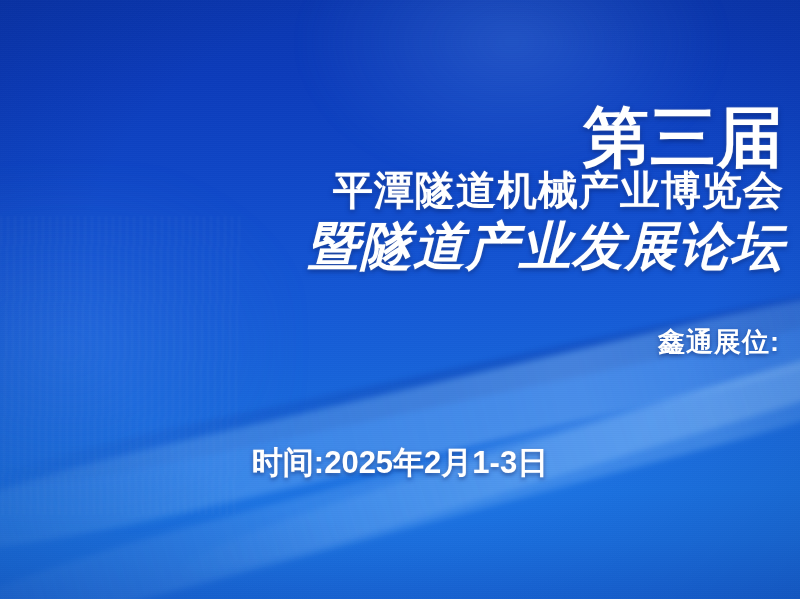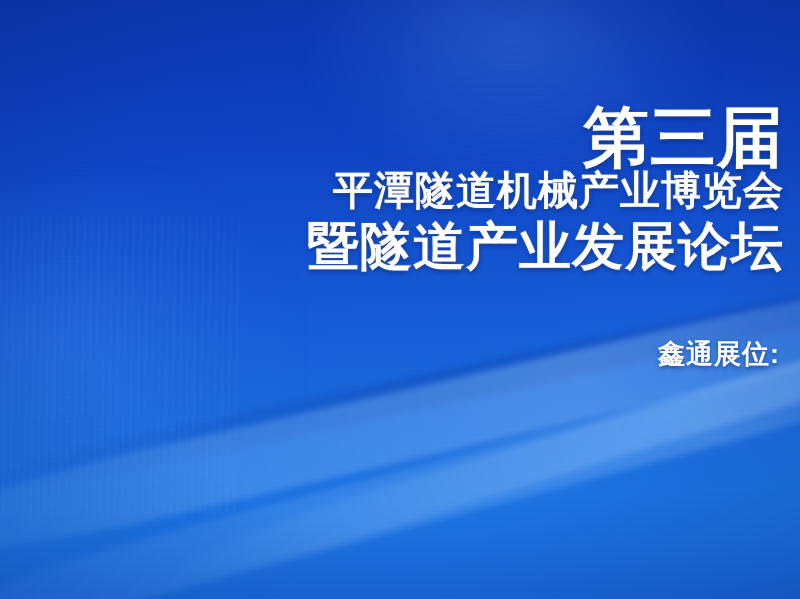--- a/index.html
+++ b/index.html
@@ -163,26 +163,26 @@
     font-weight: bold;
     letter-spacing: 1px;
     line-height: 1.0;
     white-space: nowrap;
     text-shadow:
        0 2px 5px rgba(3,25,95,0.55),
        0 0 2px rgba(255,255,255,0.35);
   }
   .title-1 { font-size: 66px; }
   .title-2 { font-size: 40px; margin-bottom: 10px; text-align: right; }
-  .title-3 { font-size: 52px; }
+  .title-3 { font-size: 52px; font-style: italic; }
 
   .booth-row {
     position: absolute;
     right: 20px;
-    top: 336px;
+    top: 324px;
     display: flex;
     align-items: baseline;
     justify-content: flex-end;
     gap: 12px;
     white-space: nowrap;
   }
   .booth-label {
     font-size: 27px;
     font-weight: bold;
     color: #ffffff;
@@ -243,16 +243,17 @@
       <div class="title-line title-1">第三届</div>
       <div class="title-line title-2">平潭隧道机械产业博览会</div>
       <div class="title-line title-3">暨隧道产业发展论坛</div>
     </div>
 
     <div class="booth-row">
       <span class="booth-label">鑫通展位:</span>
     </div>
 
     <div class="footer-row">
+      <span class="footer-item">时间:2025年2月1-3日</span>
     </div>
 
   </div>
 </div>
 
 </body></html>

